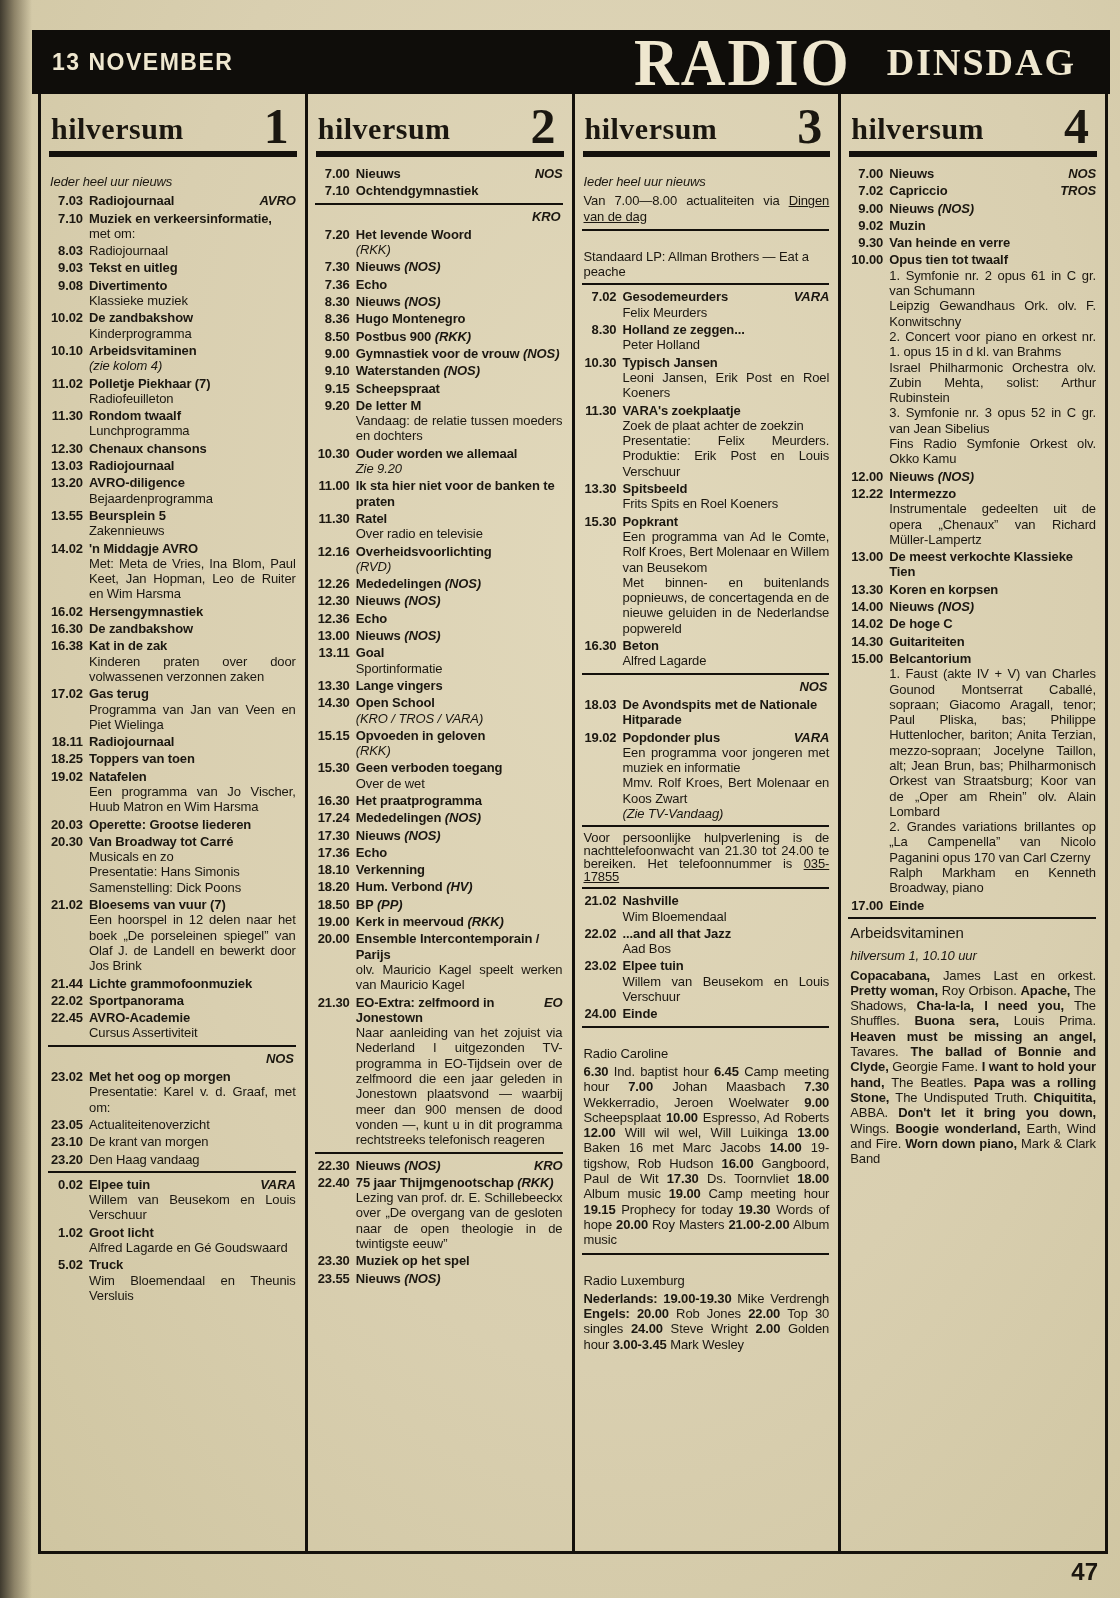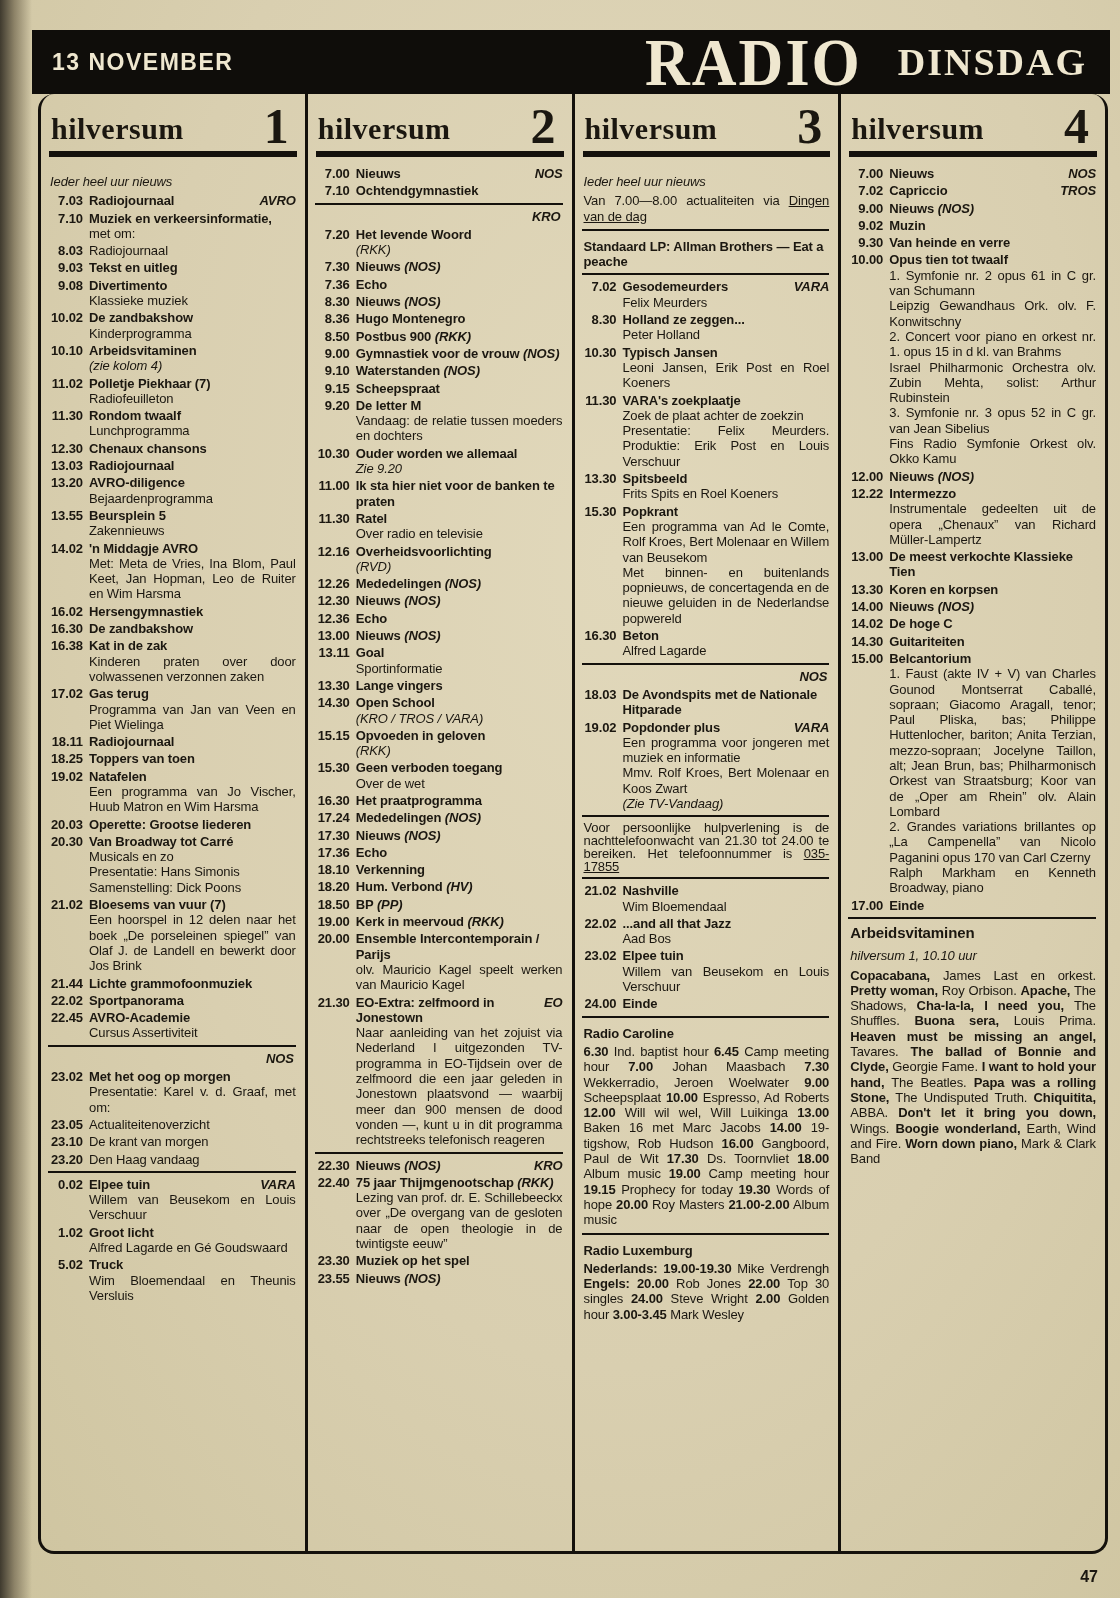--- a/index.html
+++ b/index.html
@@ -18,49 +18,49 @@
   }
   .topbar { position:absolute; left:32px; right:10px; top:30px; height:64px;
     background:var(--bar,#0f0d0a); color:#efe7cf;
     display:flex; align-items:center; }
   .topbar .date { font-size:23px; font-weight:bold; letter-spacing:1.5px; margin-left:20px; }
   .topbar .spacer { flex:1; }
   .topbar .radio { font-family:"Liberation Serif", serif; font-weight:bold;
     font-size:62px; line-height:1; letter-spacing:2px; transform:scaleY(1.08);
     margin-right:36px; }
   .topbar .day { font-family:"Liberation Serif", serif; font-weight:bold;
-    font-size:38px; letter-spacing:2px; margin-right:23px; }
+    font-size:38px; letter-spacing:2px; margin-right:34px; }
   .grid { position:absolute; left:38px; right:12px; top:94px; bottom:44px;
     display:flex;
-    border-left:3px solid #14110c; border-right:3px solid #14110c; border-bottom:3px solid #14110c;border-radius:16px; }
+    border-left:3px solid #14110c; border-right:3px solid #14110c; border-bottom:3px solid #14110c; }
   .col { flex:1 1 0; min-width:0; display:flex; flex-direction:column; }
   .col + .col { border-left:3px solid #14110c; }
   .col-head { display:flex; justify-content:space-between; align-items:flex-end;
     padding:12px 16px 2px 10px; font-family:"Liberation Serif", serif; font-weight:bold; }
   .hname { font-size:30px; letter-spacing:0.5px; }
   .hnum  { font-size:50px; line-height:0.8; }
   .head-rule { height:6px; background:#14110c; margin:3px 8px 7px 8px; }
   .col-body { flex:1; overflow:hidden; padding:2px 9px 0 7px;
     font-size:13px; line-height:15.3px; letter-spacing:-0.1px; }
   .entry { display:flex; margin-bottom:2px; }
   .time { width:41px; flex:none; font-weight:bold; text-align:right; padding-right:6px; white-space:nowrap; }
   .content { flex:1; min-width:0; }
   .tl { display:flex; justify-content:space-between; align-items:flex-start; gap:4px; }
   .title { font-weight:bold; }
   .title.plain { font-weight:normal; }
   .tag { font-weight:bold; font-style:italic; flex:none; }
   .desc { text-align:justify; }
   .note { font-style:italic; font-weight:normal; margin:8px 0 4px 2px; }
   .tagline { text-align:right; font-weight:bold; font-style:italic; margin:1px 2px 3px 0; }
-  .heading { font-weight:bold; margin:8px 0 3px 2px; }
+  .heading { font-weight:normal; margin:18px 0 3px 2px; }
   .heading.big { font-size:15px; margin-top:6px; }
   .flow { text-align:justify; margin:0 0 5px 2px; }
   .smallnote { font-size:13px; line-height:13px; text-align:justify; margin:2px 0 3px 2px; }
   .hrule { height:2px; background:#14110c; margin:4px 0; }
-  .pagenum { position:absolute; right:22px; bottom:12px; font-size:16px; font-weight:bold; }
+  .pagenum { position:absolute; right:22px; bottom:12px; font-size:24px; font-weight:bold; }
 </style>
 </head>
 <body>
 
 <div class="page">
   <div class="gutter"></div>
 
   <div class="topbar">
     <span class="date">13 NOVEMBER</span>
     <span class="spacer"></span>

